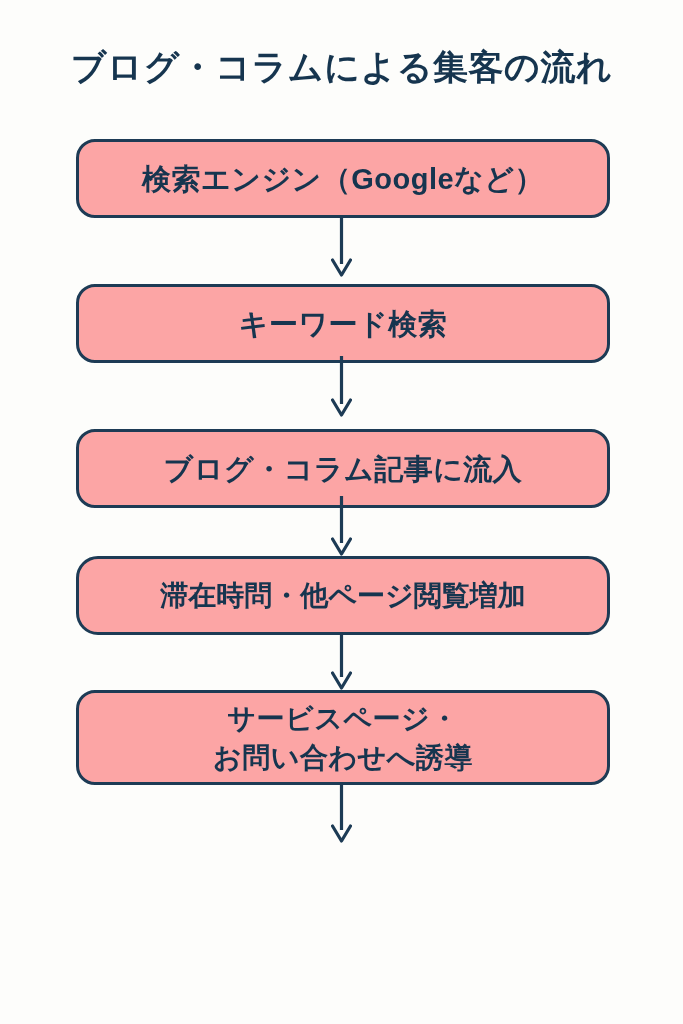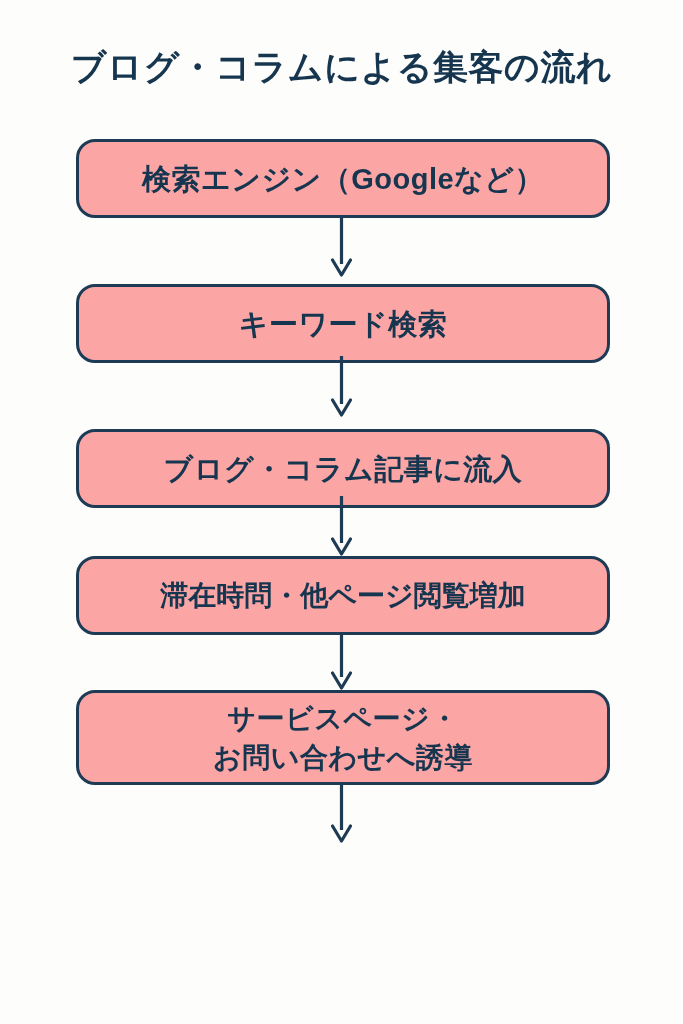--- a/index.html
+++ b/index.html
@@ -60,21 +60,21 @@
     line-height: 38px;
     letter-spacing: 0.5px;
     padding: 0 14px;
     white-space: pre-line;
   }
 
   
   .node-1 { top: 139px; height: 79px; }
   .node-2 { top: 284px; height: 79px; }
   .node-3 { top: 405px; height: 79px; margin-top: 24px; }
-  .node-4 { top: 556px; height: 79px; }
+  .node-4 { top: 556px; height: 79px; border-radius: 22px; }
   .node-5 { top: 690px; height: 95px; }
   .node-6 { top: 843px; height: 97px; }
 
   
   .node-4 .node-label {
     font-weight: 600;
     font-size: 28px;
     letter-spacing: 0px;
   }
   .node-5 .node-label,

